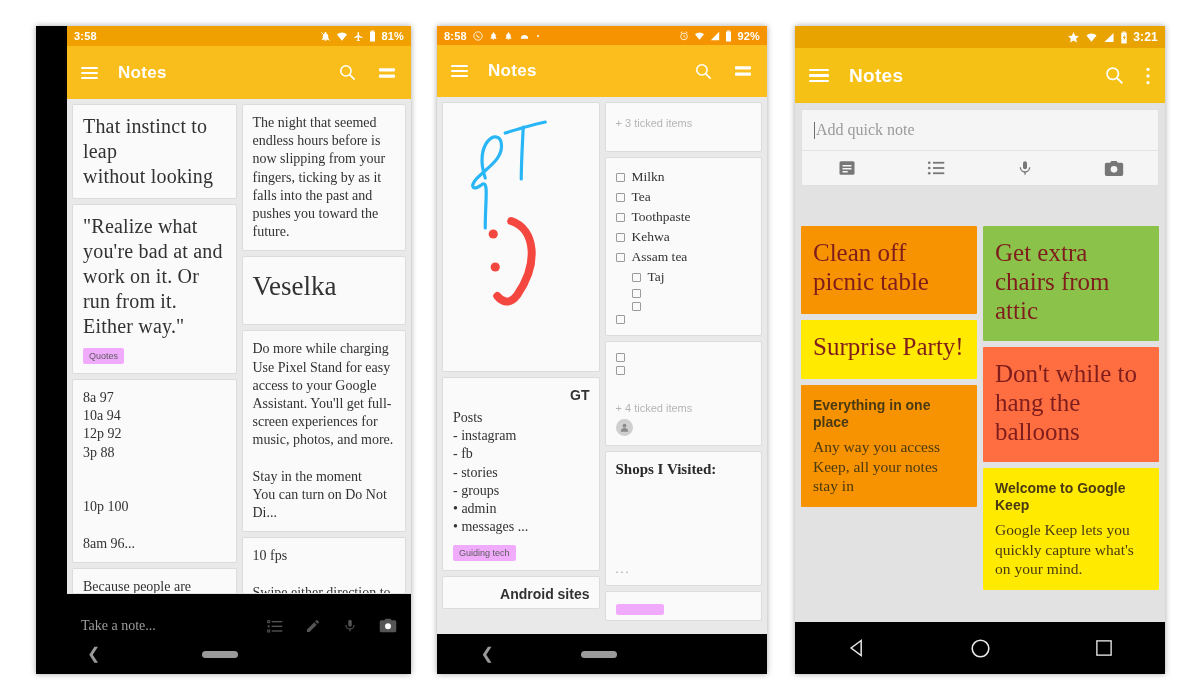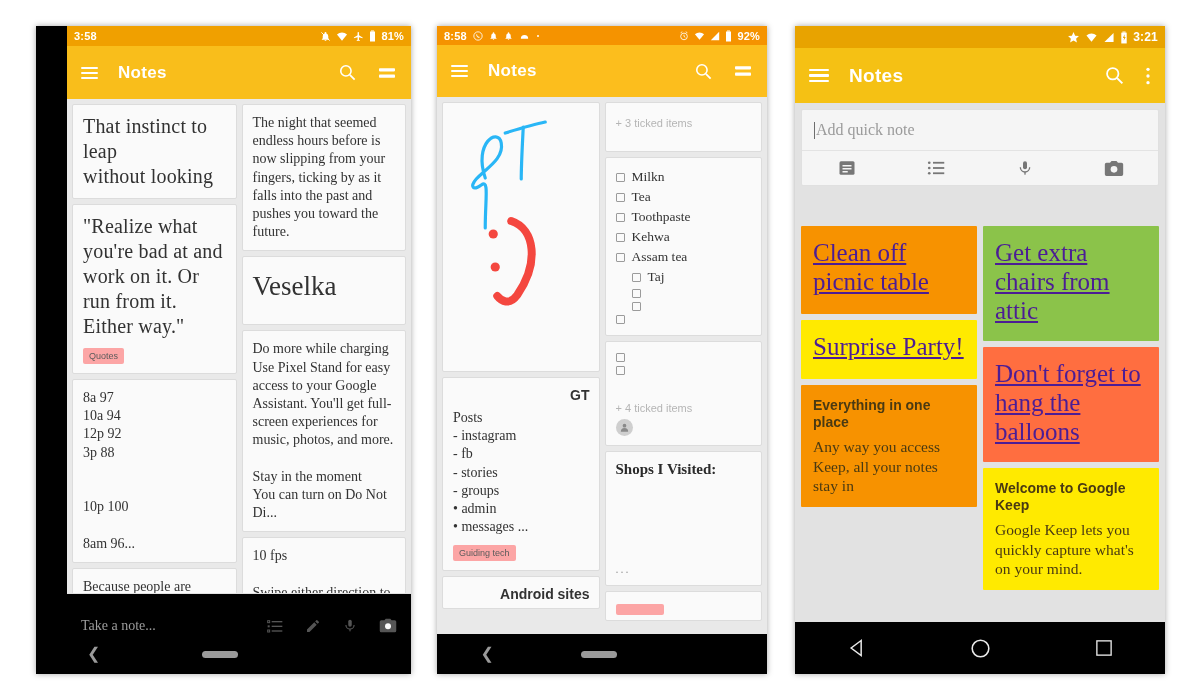--- a/index.html
+++ b/index.html
@@ -49,21 +49,21 @@
     background:#fafafa; border:1px solid #dcdcdc; border-radius:2px;
     padding:9px 9px 9px 10px;
     font-family:"Liberation Serif", serif;
     color:#323232; overflow:hidden;
   }
   .note .ntext { font-size:14px; line-height:1.30; white-space:pre-line; }
   .note .nbig  { font-size:20px; line-height:1.25; white-space:pre-line; letter-spacing:.2px;}
   .note .nhuge { font-size:27px; line-height:1.15; }
   .note .ntitle{ font-size:14px; font-weight:bold; font-family:"Liberation Sans",sans-serif; margin-bottom:6px;text-align:right;}
   .chip {
-    display:inline-block; margin-top:9px; background:#fca5a5; color:#5b5b5b;
+    display:inline-block; margin-top:9px; background:#f0abfc; color:#5b5b5b;
     font-family:"Liberation Sans",sans-serif; font-size:9px; padding:3px 6px; border-radius:2px;
   }
   .muted { color:#b5b5b5; font-size:11px; font-family:"Liberation Sans",sans-serif; }
   .dots { color:#9a9a9a; font-size:12px; letter-spacing:2px; }
 
   
   .chk { display:flex; align-items:center; gap:7px; padding:2px 0; font-family:"Liberation Serif",serif; font-size:13.5px; color:#333;}
   .chk .box { width:9px; height:9px; border:1px solid #9b9b9b; border-radius:1px; flex:none;}
   .chk.ind { padding-left:16px; }
   .avatar { width:17px; height:17px; border-radius:50%; background:#cfcfcf; display:flex; align-items:center; justify-content:center; margin-top:5px;}
@@ -84,21 +84,21 @@
 
   
   .quicknote { background:#f5f5f5; border:1px solid #e0e0e0; margin:6px; border-radius:2px; }
   .qn-input { padding:11px 12px; display:flex; align-items:center; }
   .qn-caret { width:1px; height:17px; background:#6d6d6d; margin-right:1px; }
   .qn-ph { color:#9b9b9b; font-family:"Liberation Serif",serif; font-size:16px; }
   .qn-tools { display:flex; border-top:1px solid #e3e3e3; }
   .qn-tools > div { flex:1; display:flex; align-items:center; justify-content:center; padding:7px 0; }
 
   .cnote { border-radius:1px; padding:10px 11px; overflow:hidden; font-family:"Liberation Serif",serif; }
-  .cnote .big { font-size:25px; line-height:1.16; color:#4c1d95;text-decoration:underline; }
+  .cnote .big { font-size:25px; line-height:1.16; color:#7f1d1d; }
   .cnote .ttl { font-family:"Liberation Sans",sans-serif; font-weight:bold; font-size:14px; line-height:1.22; color:#4a3a12; margin-bottom:6px;}
   .cnote .bdy { font-size:15.5px; line-height:1.25; color:#4a3a12; }
 
   svg { display:block; }
 </style>
 </head>
 <body>
 
 <div class="stage">
 
@@ -585,21 +585,21 @@
             <div class="cnote" style="background:#F79200; padding:12px;">
               <div class="ttl">Everything in one place</div>
               <div class="bdy">Any way you access Keep, all your notes stay in</div>
             </div>
           </div>
           <div class="col" style="gap:6px;">
             <div class="cnote" style="background:#8BC34A; padding:12px 12px 16px;">
               <div class="big">Get extra chairs from attic</div>
             </div>
             <div class="cnote" style="background:#FF6E40; padding:12px 12px 16px;">
-              <div class="big">Don't forget to hang the balloons</div>
+              <div class="big">Don't while to hang the balloons</div>
             </div>
             <div class="cnote" style="background:#FFEA00; padding:12px;">
               <div class="ttl">Welcome to Google Keep</div>
               <div class="bdy">Google Keep lets you quickly capture what's on your mind.</div>
             </div>
           </div>
         </div>
       </div>
     </div>
 

